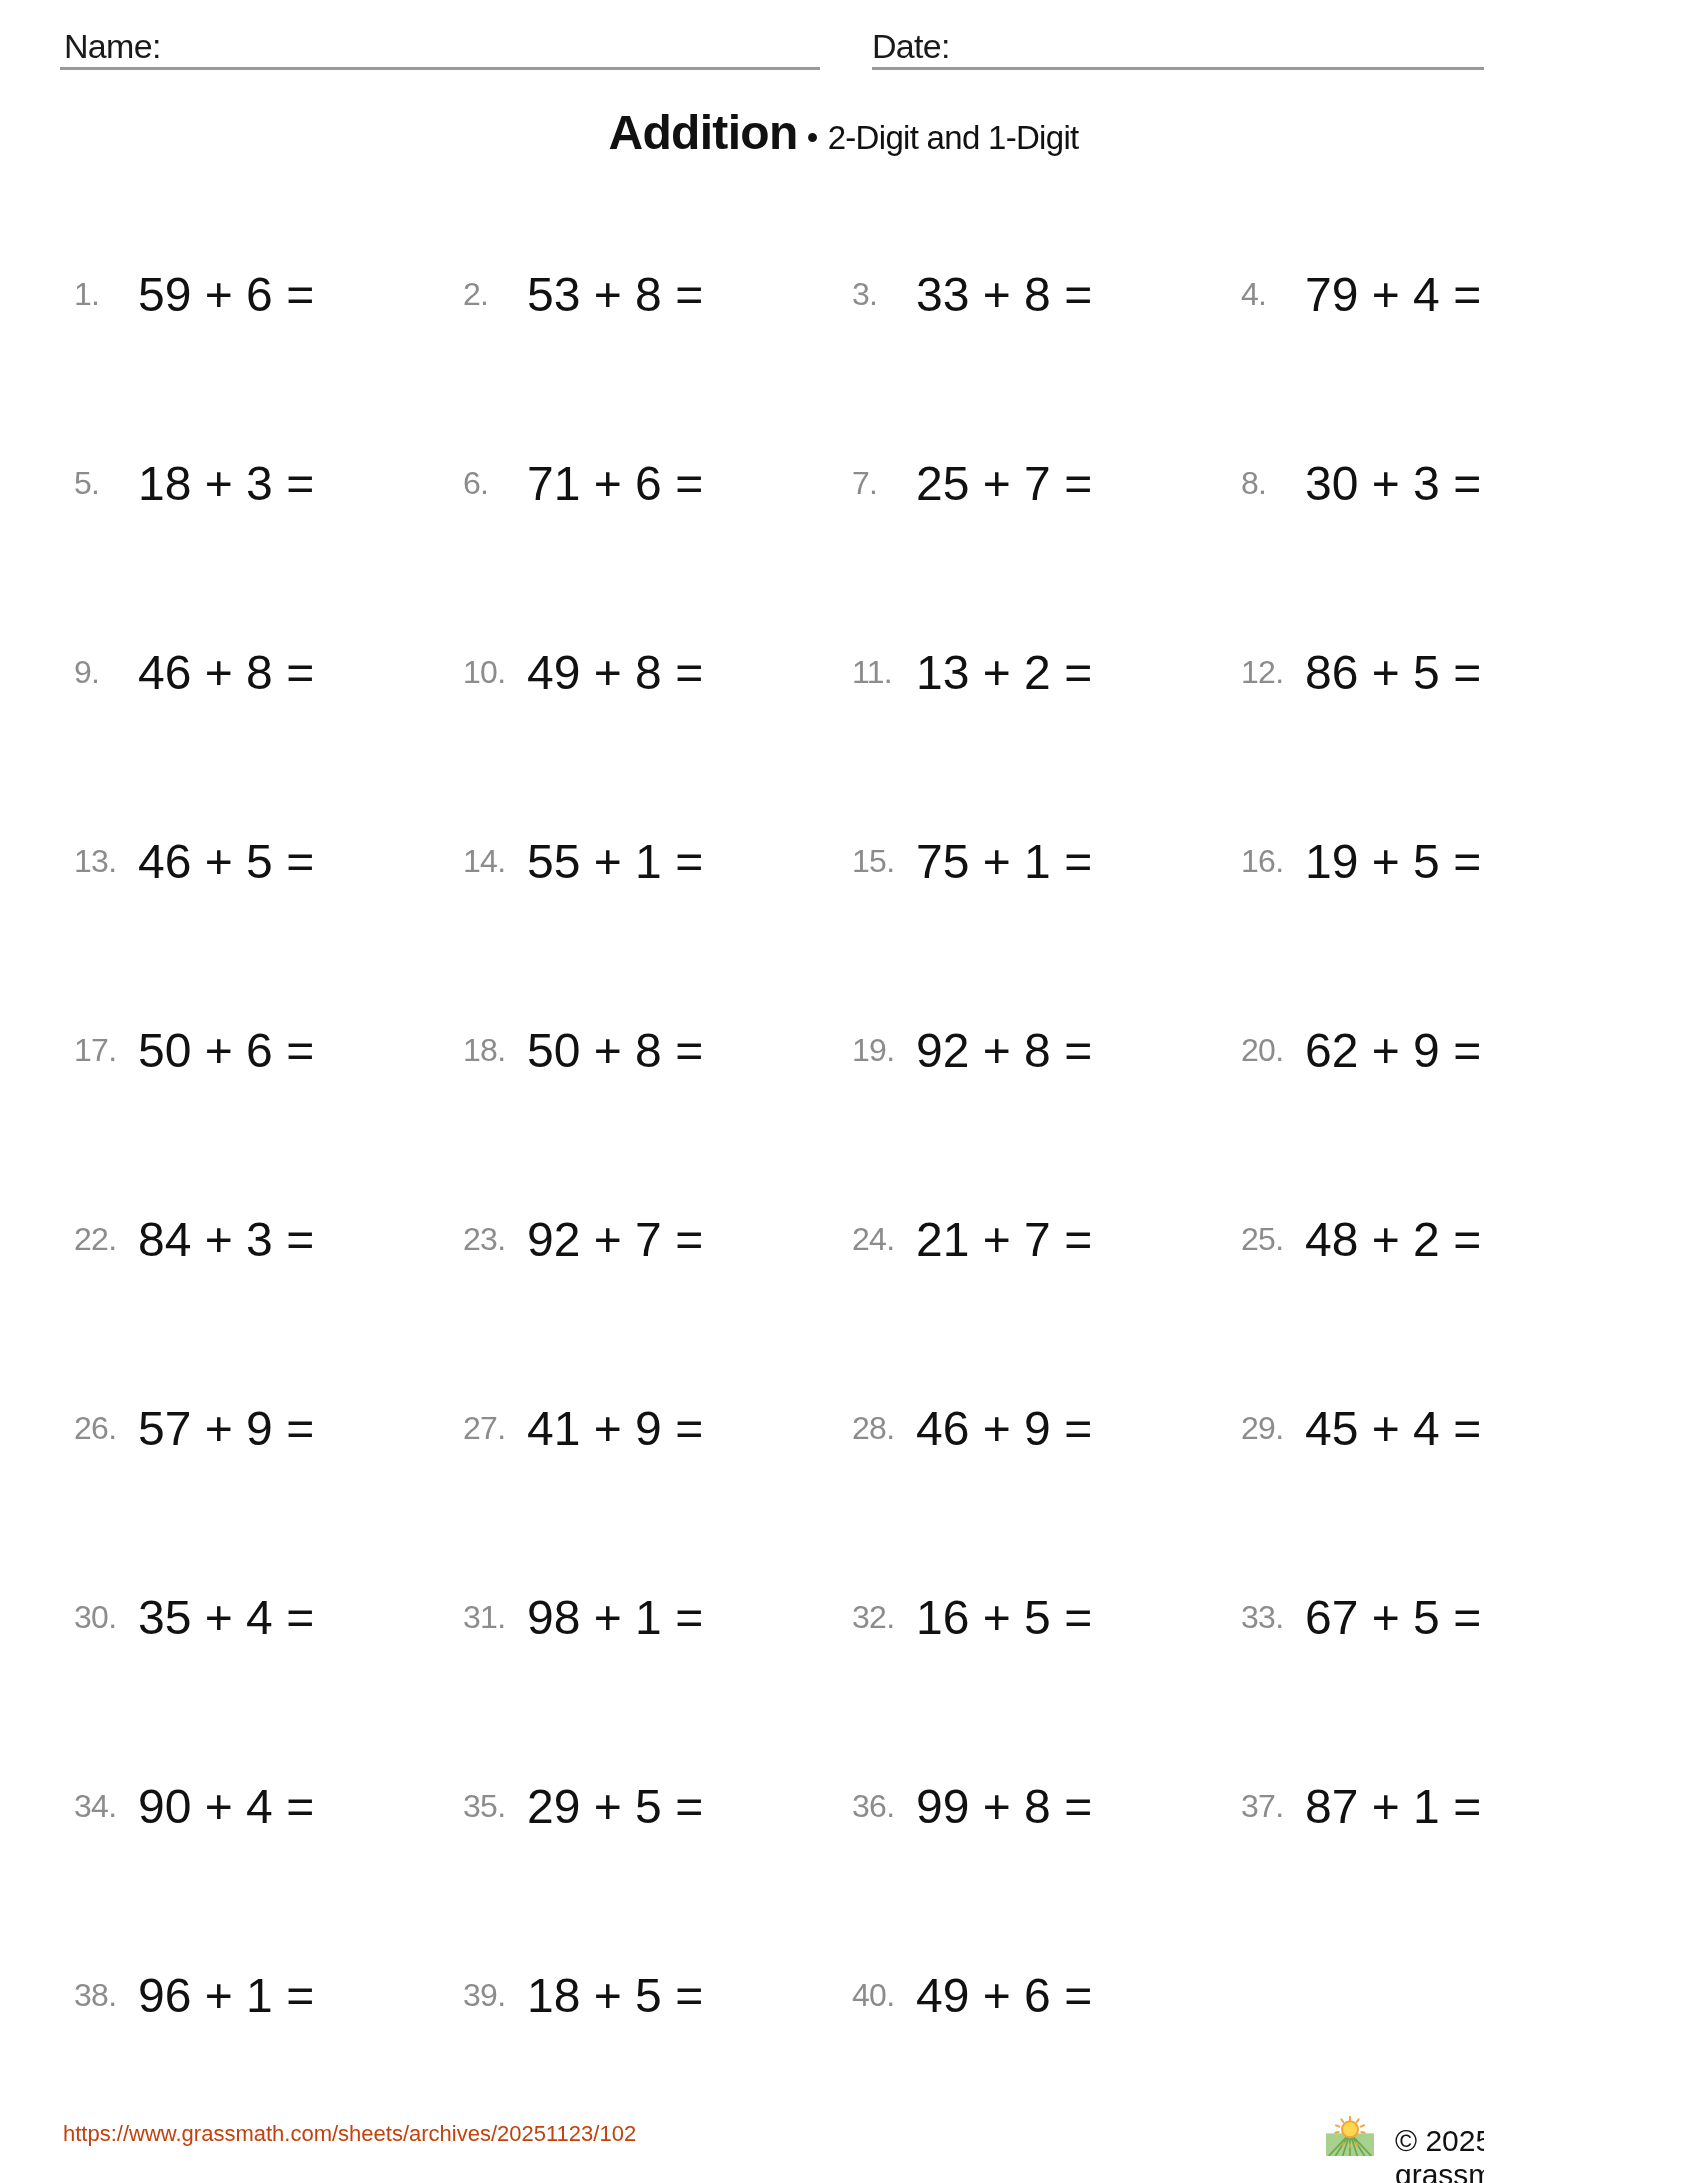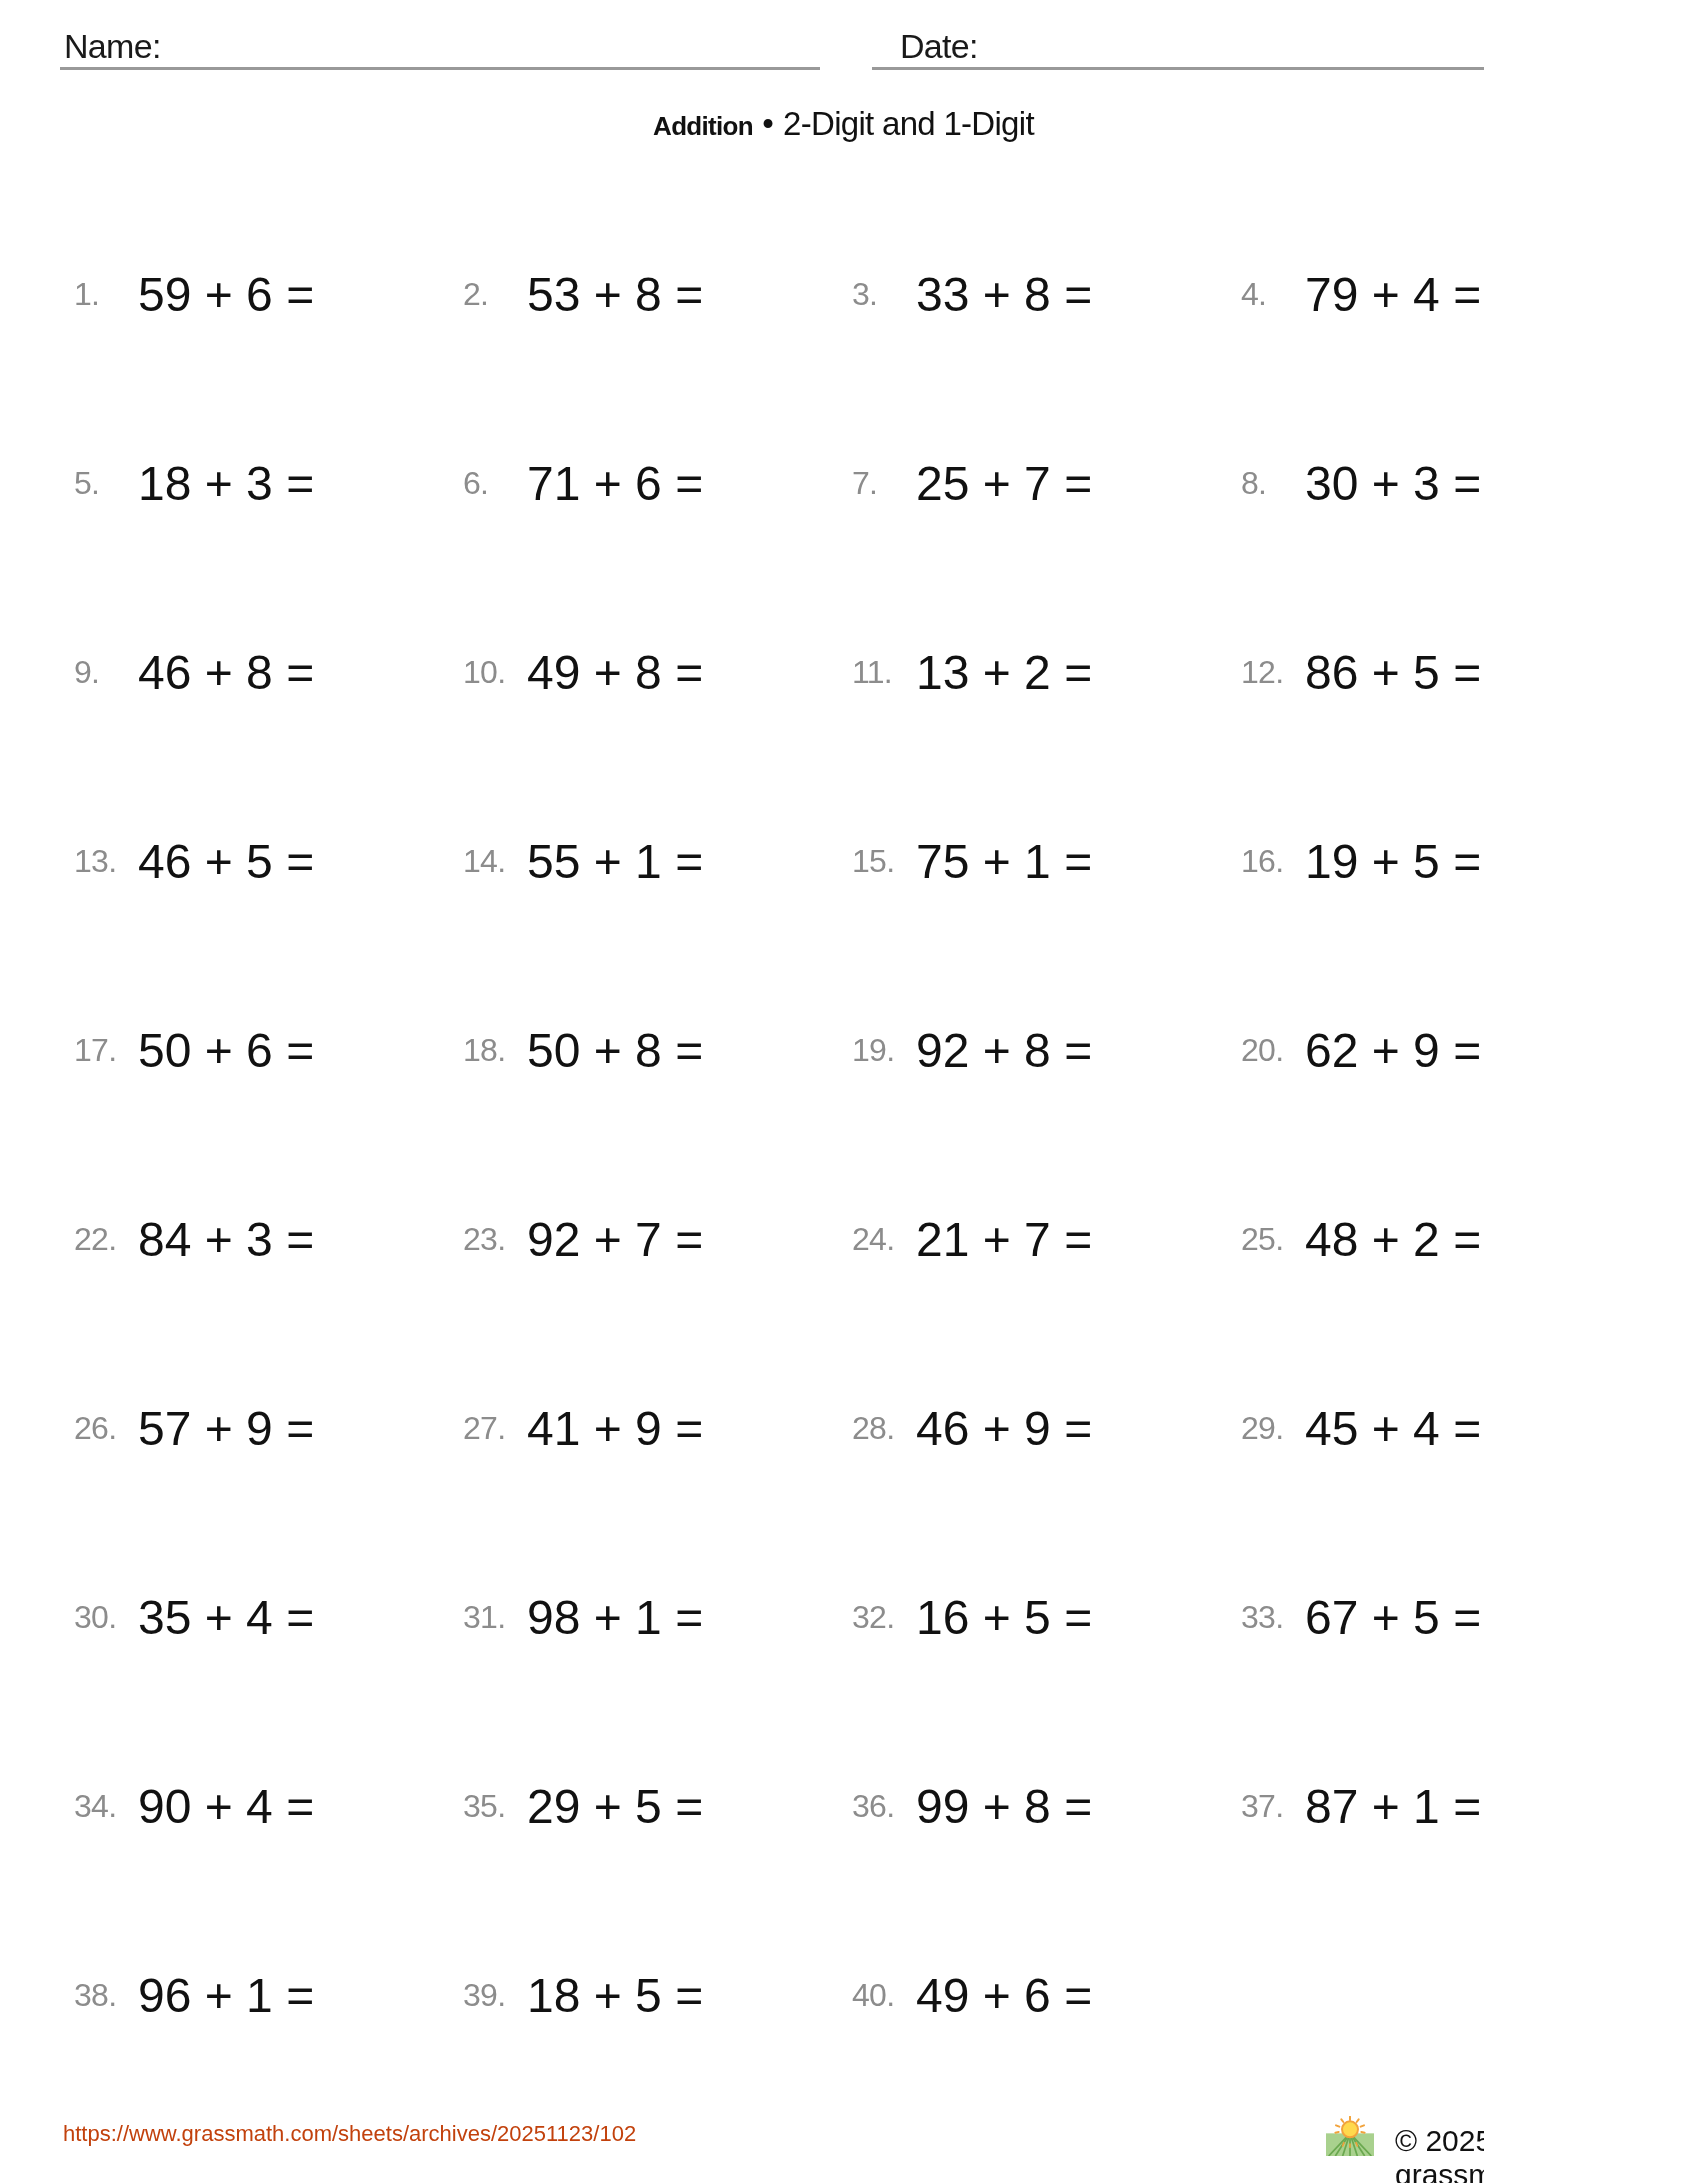--- a/index.html
+++ b/index.html
@@ -19,41 +19,41 @@
 
   
   .field-label {
     position: absolute;
     top: 26.5px;
     font-size: 34px;
     color: #1a1a1a;
     letter-spacing: -0.7px;
   }
   .name-label { left: 64px; }
-  .date-label { left: 900px; }
+  .date-label { left: 872px; }
   .write-line {
     position: absolute;
     top: 67px;
     height: 2.6px;
     background: #999999;
   }
   .name-line { left: 60px;  width: 760px; }
   .date-line { left: 872px; width: 753px; }
 
   
   .title {
     position: absolute;
     top: 105px;
     left: 0;
     width: 1687px;
     text-align: center;
     color: #111111;
     white-space: nowrap;
   }
-  .t-main { font-size: 26px; font-weight: bold; letter-spacing: -0.7px; margin-top: 28px; }
+  .t-main { font-size: 48px; font-weight: bold; letter-spacing: -0.7px; margin-top: 28px; }
   .t-sep  { font-size: 33px; margin: 0 9.3px; }
   .t-sub  { font-size: 33px; letter-spacing: -0.7px; }
 
   
   .grid {
     position: absolute;
     left: 74px;
     top: 200px;
     display: grid;
     grid-template-columns: repeat(4, 389px);

